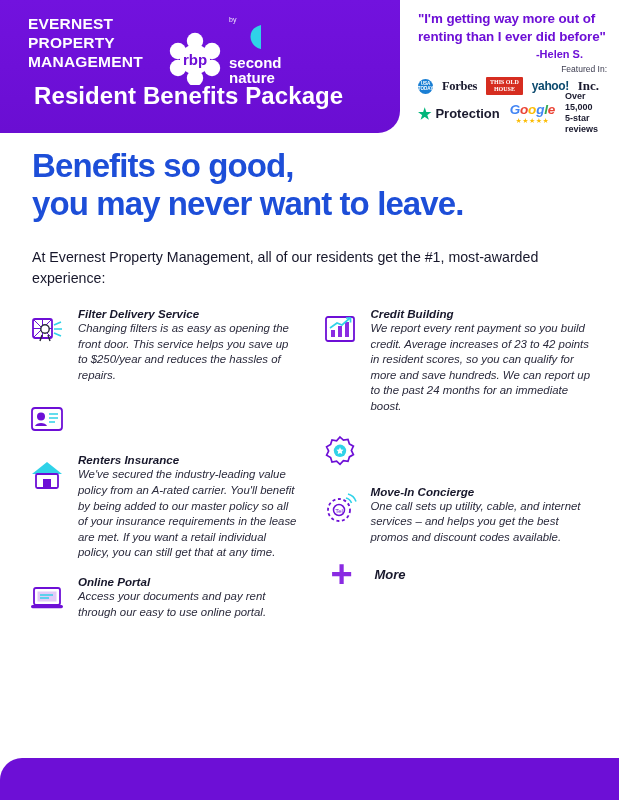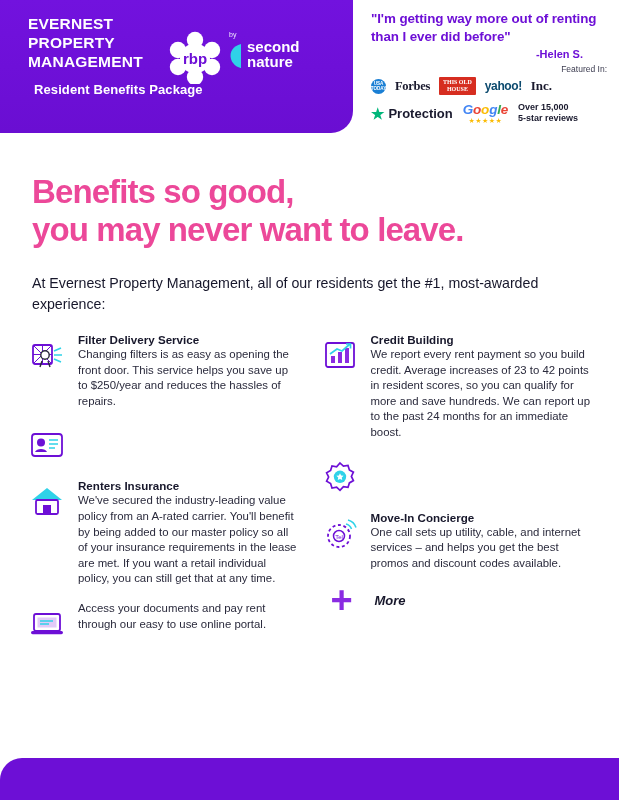--- a/index.html
+++ b/index.html
@@ -18,58 +18,58 @@
     background: #ffffff;
   }
 
   
   .header {
     position: relative;
     height: 133px;
     display: flex;
   }
   .header-left {
-    width: 353px;
+    width: 400px;
     background: #6d0fd6;
     background: linear-gradient(180deg,#7212de 0%,#6a0ed2 100%);
     border-bottom-right-radius: 22px;
     padding: 14px 0 0 28px;
     position: relative;
     color: #ffffff;
   }
   .brand-name {
     font-size: 15.5px;
     font-weight: bold;
     line-height: 19px;
     letter-spacing: .2px;
     width: 150px;
     text-transform: uppercase;
   }
   .rbp-title {
     position: absolute;
     left: 34px;
     top: 82px;
-    font-size: 13px;
+    font-size: 24px;
     font-weight: bold;
     letter-spacing: .1px;
   }
   .logo-block {
     position: absolute;
     left: 168px;
     top: 30px;
     display: flex;
     align-items: center;
     gap: 7px;
   }
   .rbp-badge {
     width: 54px; height: 54px;
     position: relative;
   }
   .rbp-badge svg { display:block; }
-  .sn-logo { display: flex; align-items: flex-end; gap: 5px; }
+  .sn-logo { display: flex; align-items: center; gap: 5px; flex-direction: column; }
   .sn-by {
     font-size: 7px;
     color: #ffffff;
     opacity: .9;
     line-height: 8px;
     margin-top: -14px;
   }
   .sn-text {
     font-size: 15px;
     font-weight: bold;
@@ -136,26 +136,26 @@
   .trustpilot { display:flex; align-items:center; gap:4px; font-size:13px; font-weight:bold; }
   .tp-star { color:#00b67a; font-size:15px; line-height:15px; }
   .google-block { text-align:center; }
   .google-word { font-size: 13.5px; font-weight: bold; letter-spacing:-.2px;font-style:italic; }
   .g-b{color:#4285F4}.g-r{color:#EA4335}.g-y{color:#FBBC05}.g-g{color:#34A853}
   .g-stars { color:#FBBC05; font-size: 7px; letter-spacing: .5px; line-height: 7px; }
   .reviews-txt { font-size: 9px; font-weight: bold; color:#1a1a2e; line-height: 11px; }
 
   
   .headline {
-    margin: 40px 0 0 32px;
+    margin: 14px 0 0 32px;
     font-size: 33px;
     font-weight: bold;
     line-height: 38px;
     letter-spacing: -.9px;
-    color: #ec4899;
+    color: #1d4ed8;
   }
   .subhead {
     margin: 24px 32px 0 32px;
     font-size: 14.2px;
     line-height: 21px;
     color: #17172b;
   }
 
   
   .columns {
@@ -171,21 +171,21 @@
   }
   .benefit-icon {
     width: 42px;
     min-width: 42px;
     height: 42px;
     display: flex;
     align-items: flex-start;
     justify-content: center;
     padding-top: 2px;
   }
-  .benefit-body { flex: 1; }
+  .benefit-body { flex: 1; font-style: italic; }
   .benefit-title {
     font-size: 11.6px;
     font-weight: bold;
     color: #17172b;
     margin-bottom: 1px;
   }
   .benefit-text {
     font-size: 11.4px;
     line-height: 15.6px;
     color: #2a2a3c;
@@ -358,20 +358,21 @@
       <div class="benefit">
         <div class="benefit-icon">
           <svg width="40" height="40" viewBox="0 0 40 40">
             <rect x="7" y="11" width="26" height="17" rx="2" fill="none" stroke="#6d0fd6" stroke-width="1.8"></rect>
             <rect x="10.5" y="14.5" width="19" height="10" fill="#8a2be2" opacity="0.25"></rect>
             <rect x="4" y="28" width="32" height="3.2" rx="1.6" fill="#6d0fd6"></rect>
             <path d="M13 18 h13 M13 21 h9" stroke="#2fd2e8" stroke-width="1.5"></path>
           </svg>
         </div>
         <div class="benefit-body">
+          <div class="benefit-title">Online Portal</div>
           <div class="benefit-text">Access your documents and pay rent through our easy to use online portal.</div>
         </div>
       </div>
 
     </div>
 
     <div class="col">
 
       <div class="benefit">
         <div class="benefit-icon">

